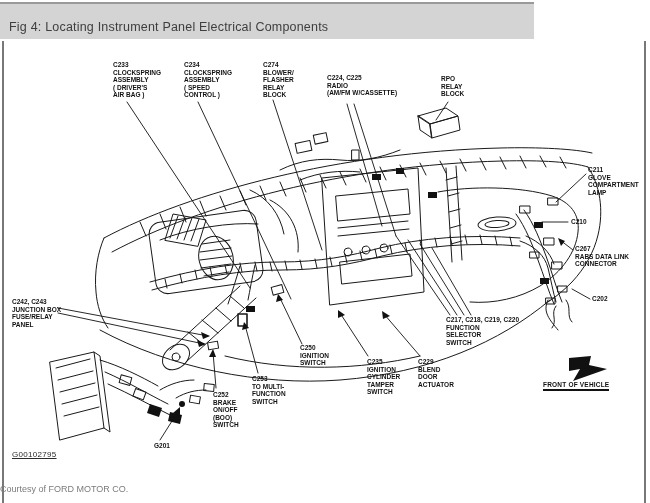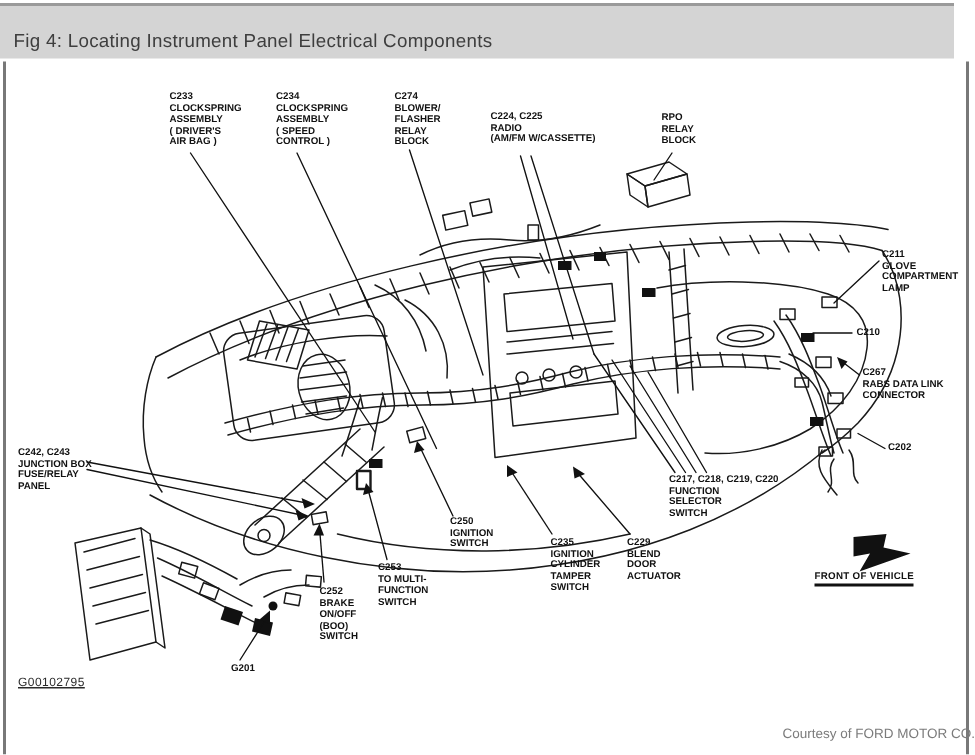--- a/index.html
+++ b/index.html
@@ -1,21 +1,21 @@
 <!DOCTYPE html>
 <html><head>
 <meta charset="utf-8">
 <style>
   html,body{margin:0;padding:0;}
   body{
     width:650px;height:503px;position:relative;background:#ffffff;
     font-family:"Liberation Sans",sans-serif;overflow:hidden;
   }
   .titlebar{
-    position:absolute;left:0;top:2px;width:636px;height:37px;
+    position:absolute;left:0;top:2px;width:534px;height:37px;
     background:#d4d4d4;border-top:2px solid #9a9a9a;box-sizing:border-box;
     display:flex;align-items:flex-end;padding:0 0 5px 9px;
     font-size:12.5px;color:#3e3e3e;letter-spacing:.2px;
   }
   .frame{
     position:absolute;left:2px;top:41px;width:644px;height:462px;
     border-left:2px solid #787878;border-right:2px solid #787878;box-sizing:border-box;
   }
   svg{position:absolute;left:0;top:0;}
   .ln path,.ln rect,.ln ellipse,.ln circle{stroke:#1a1a1a;fill:none;stroke-width:1;stroke-linecap:round;stroke-linejoin:round;}
@@ -25,21 +25,21 @@
   .ln .hv{stroke-width:1.6;}
   .co{
     position:absolute;font-size:6.5px;font-weight:bold;line-height:7.6px;
     color:#111;white-space:nowrap;letter-spacing:0;
   }
   .figid{position:absolute;left:12px;top:450px;font-size:8px;color:#2a2a2a;letter-spacing:.3px;text-decoration:underline;}
   .fov{
     position:absolute;left:543px;top:381px;font-size:6.5px;font-weight:bold;color:#111;
     border-bottom:2px solid #111;padding-bottom:1px;letter-spacing:.2px;
   }
-  .footer{position:absolute;left:0;top:484px;width:650px;text-align:right;font-size:9px;color:#7b7b7b;}
+  .footer{position:absolute;left:0;top:484px;width:650px;text-align:left;font-size:9px;color:#7b7b7b;}
 </style>
 </head>
 <body>
 
 <div class="titlebar">
   <span>Fig 4: Locating Instrument Panel Electrical Components</span>
 </div>
 
 <div class="frame"></div>
 

